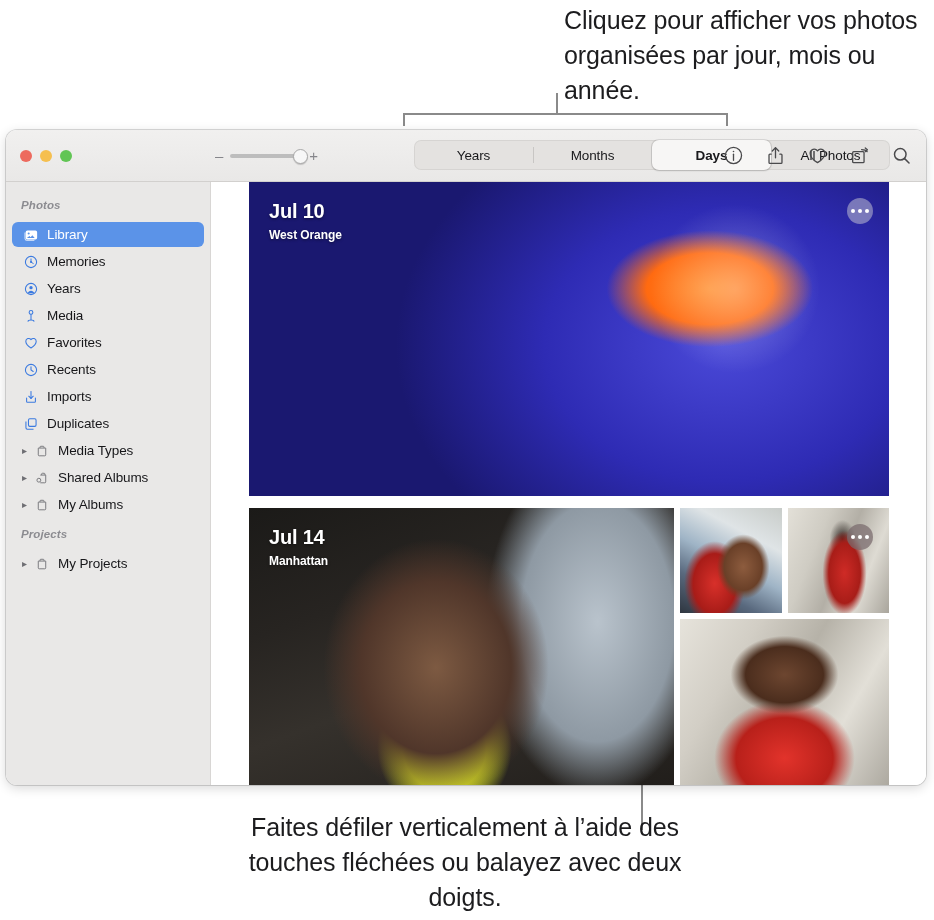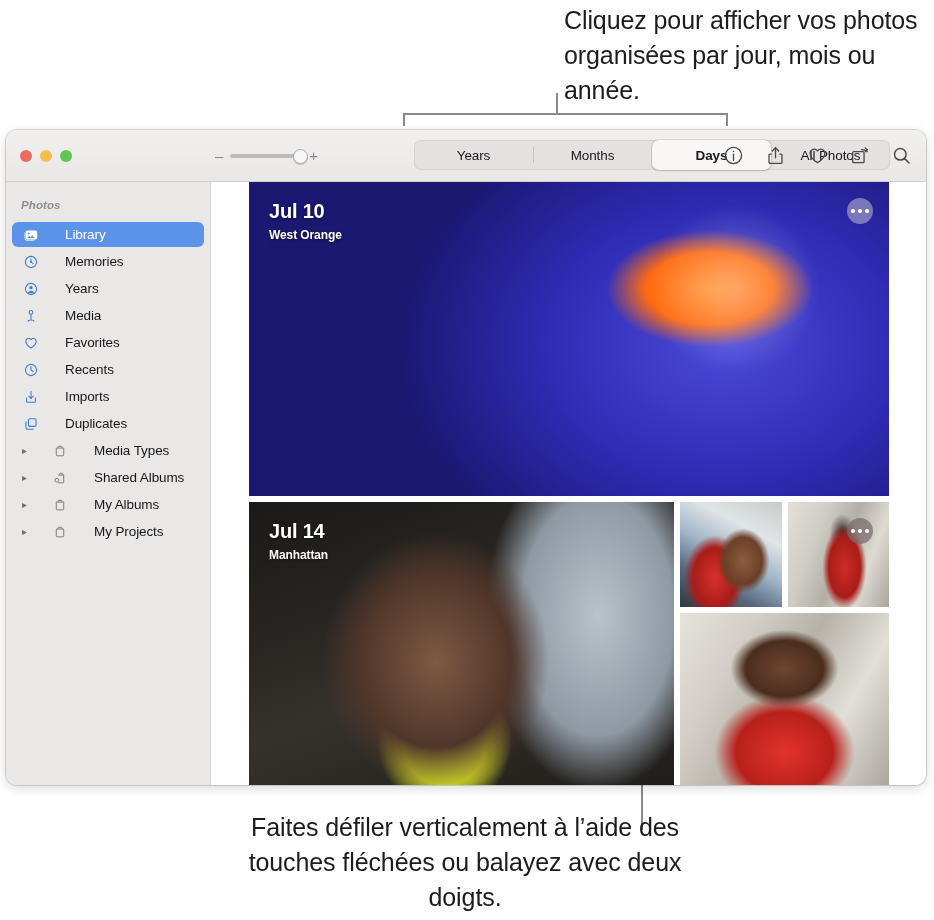--- a/index.html
+++ b/index.html
@@ -116,42 +116,41 @@
     letter-spacing: 0.1px;
     padding: 9px 0 11px 15px;
     font-style: italic;
   }
   .sb-item {
     display: flex; align-items: center;
     height: 25px; margin: 0 6px 2px 6px;
     padding-left: 10px; border-radius: 6px;
     font-size: 13.5px; color: #17171a; letter-spacing: -0.1px;
     cursor: default;
-    gap: 18px;
   }
   .sb-item.selected { background: #5b93e8; color: #ffffff; }
   .sb-ico {
     width: 17px; height: 17px; flex: 0 0 17px;
     margin-right: 8px; color: #3b7ae0;
     display: flex; align-items: center; justify-content: center;
   }
   .sb-item.selected .sb-ico { color: #ffffff; }
   .sb-ico svg { width: 16px; height: 16px; display: block; }
   .sb-disclose {
     width: 11px; flex: 0 0 11px; margin-right: 3px; margin-left: -3px;
     color: #6e6e73; font-size: 10px; line-height: 1;
     display: flex; align-items: center; justify-content: center;
   }
   .sb-ico.grey { color: #7c7c80; }
 
   
   #content { flex: 1 1 auto; background: #ffffff; position: relative; overflow: hidden; }
   #grid { position: absolute; left: 38px; top: 0; width: 640px; }
 
-  .photo-row { position: relative; margin-bottom: 6px; }
+  .photo-row { position: relative; margin-bottom: 12px; }
   .ph { position: relative; overflow: hidden; background: #2a2a2a; }
   .ph .cap {
     position: absolute; left: 20px; top: 18px; color: #fff;
     text-shadow: 0 1px 3px rgba(0,0,0,0.45);
   }
   .cap .d { font-size: 20px; font-weight: 700; letter-spacing: -0.2px; }
   .cap .l { font-size: 12px; font-weight: 600; margin-top: 5px; letter-spacing: -0.1px; }
 
   .more {
     position: absolute; right: 16px; top: 16px;
@@ -403,20 +402,21 @@
           <span class="sb-disclose">▸</span>
           <span class="sb-ico grey">
             <svg viewBox="0 0 24 24" fill="none" stroke="currentColor" stroke-width="1.5" stroke-linejoin="round">
               <path d="M6.4 7.6h11.2v10.2a1.4 1.4 0 0 1-1.4 1.4H7.8a1.4 1.4 0 0 1-1.4-1.4z"></path>
               <path d="M9 7.6V6.2a1.3 1.3 0 0 1 1.3-1.3h3.4A1.3 1.3 0 0 1 15 6.2v1.4"></path>
             </svg>
           </span>
           <span>My Albums</span>
         </div>
 
+        <div class="sb-header">Projects</div>
 
         <div class="sb-item">
           <span class="sb-disclose">▸</span>
           <span class="sb-ico grey">
             <svg viewBox="0 0 24 24" fill="none" stroke="currentColor" stroke-width="1.5" stroke-linejoin="round">
               <path d="M6.4 7.6h11.2v10.2a1.4 1.4 0 0 1-1.4 1.4H7.8a1.4 1.4 0 0 1-1.4-1.4z"></path>
               <path d="M9 7.6V6.2a1.3 1.3 0 0 1 1.3-1.3h3.4A1.3 1.3 0 0 1 15 6.2v1.4"></path>
             </svg>
           </span>
           <span>My Projects</span>

